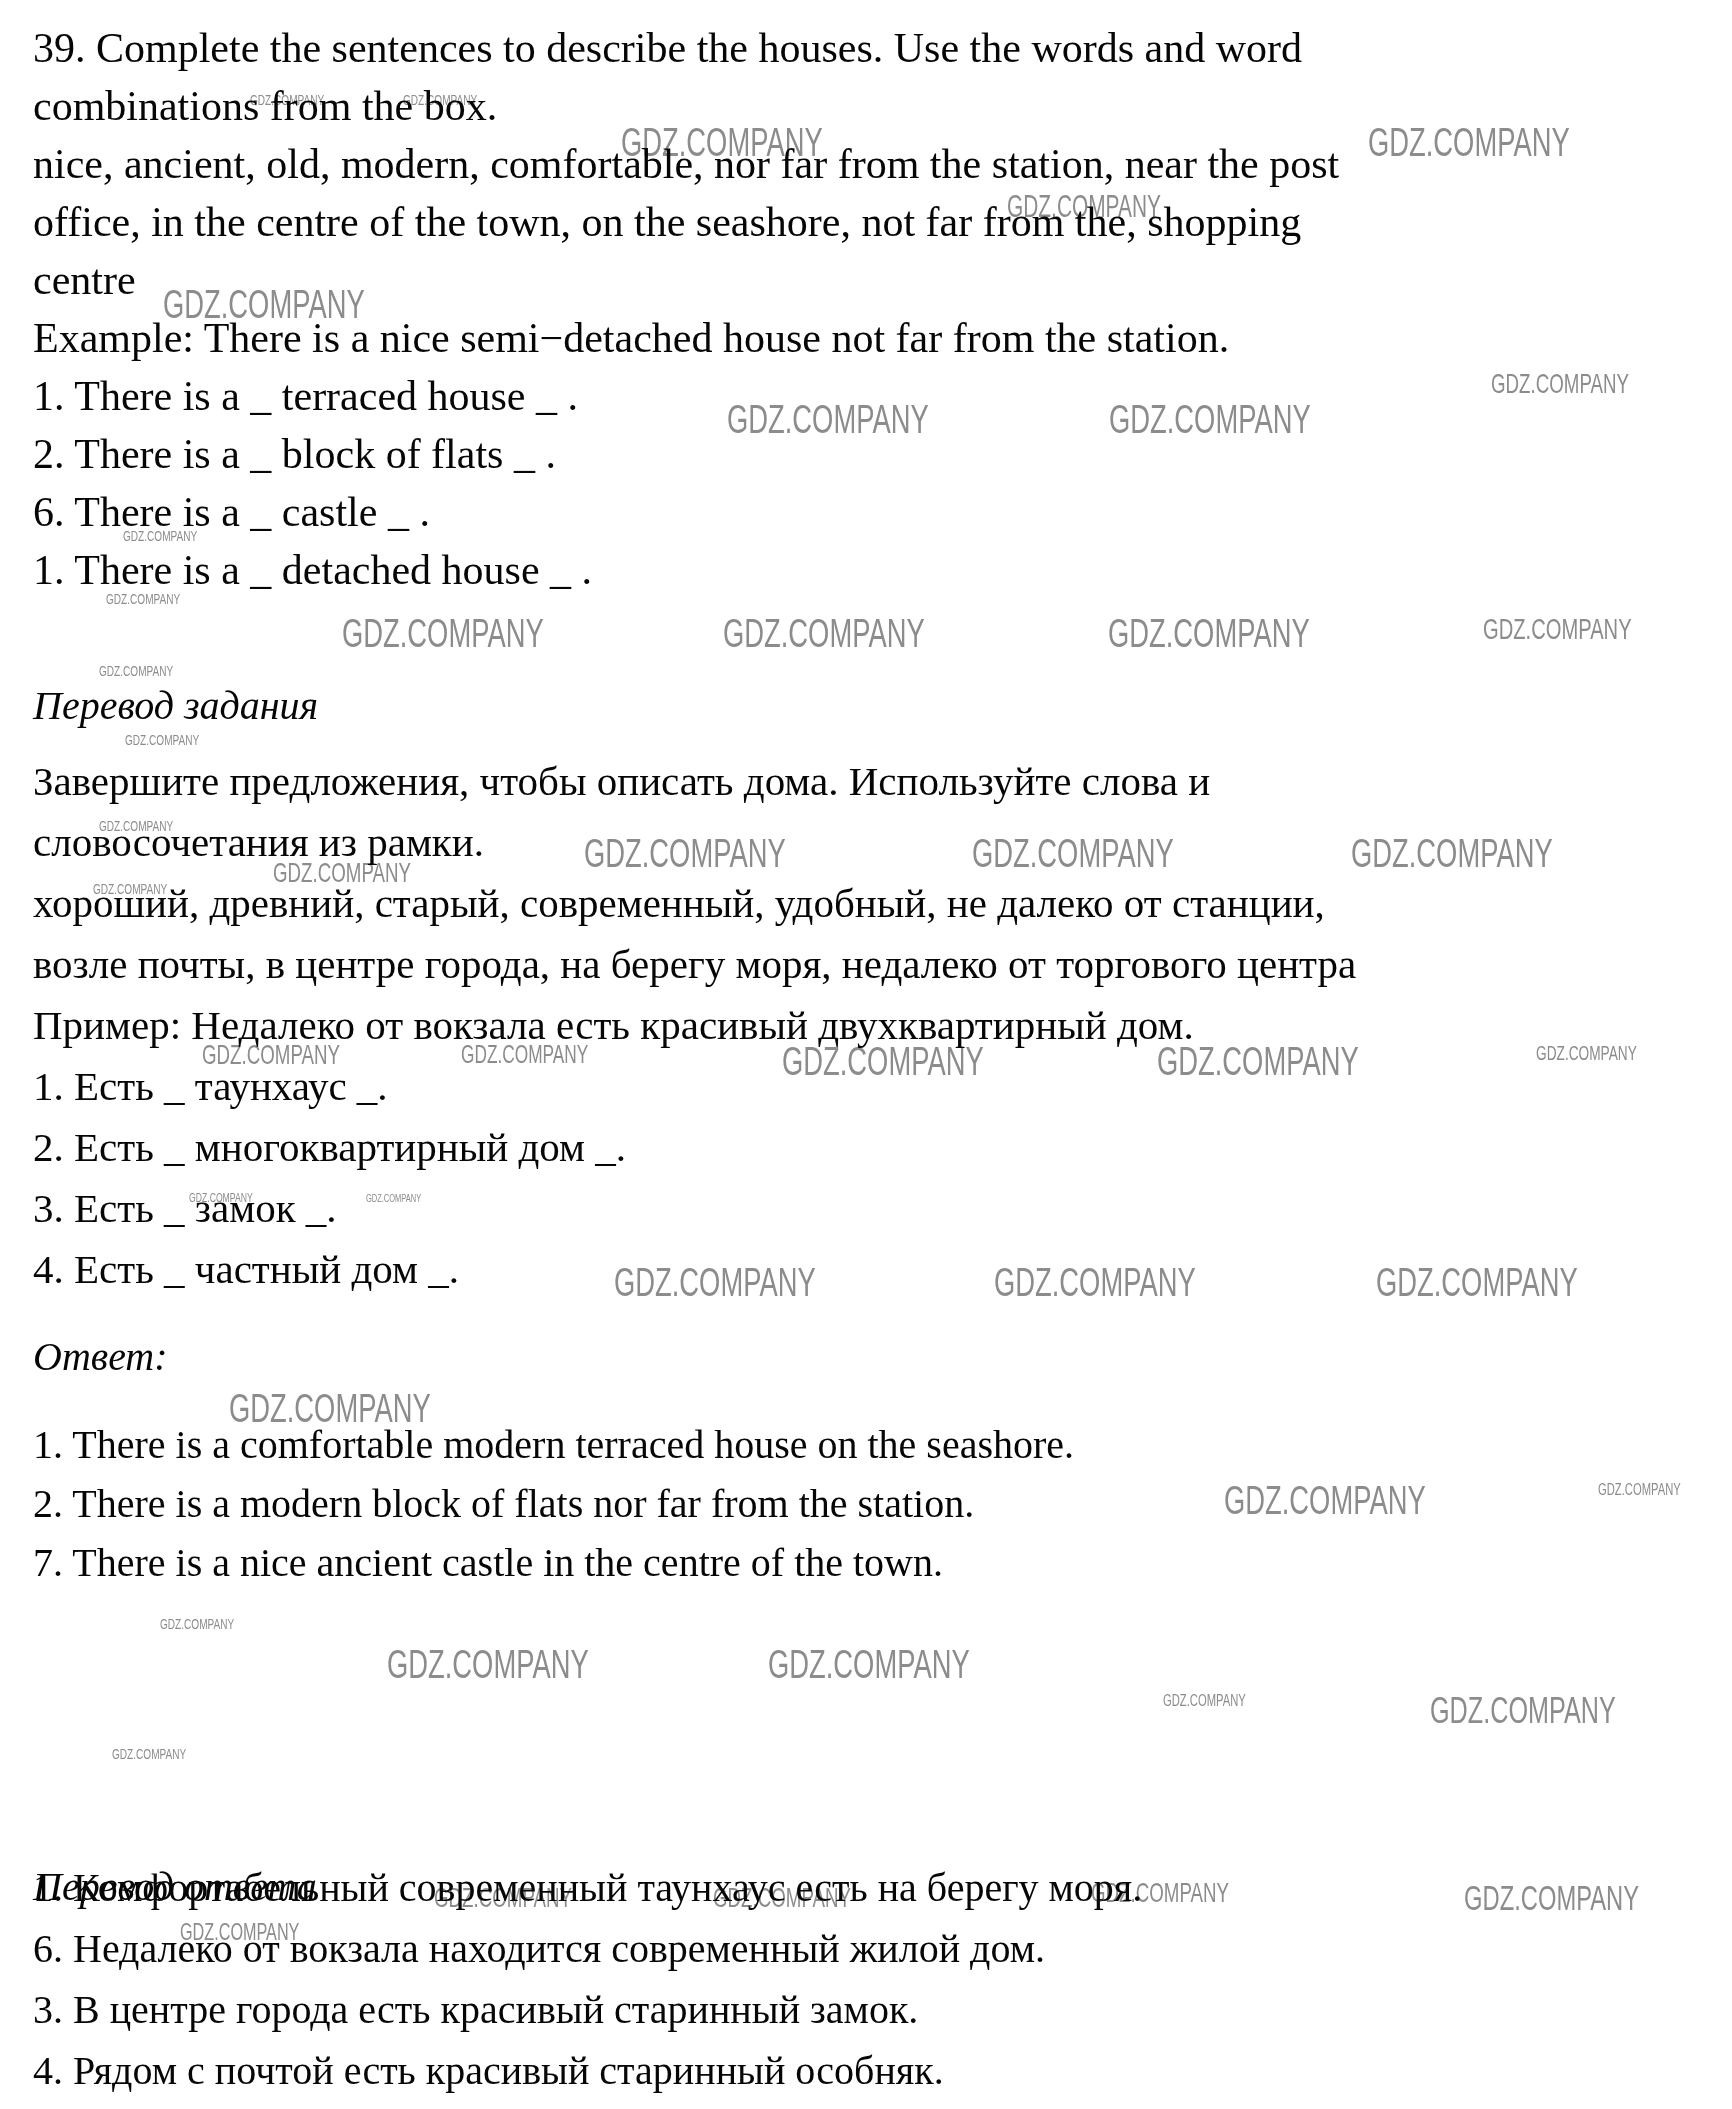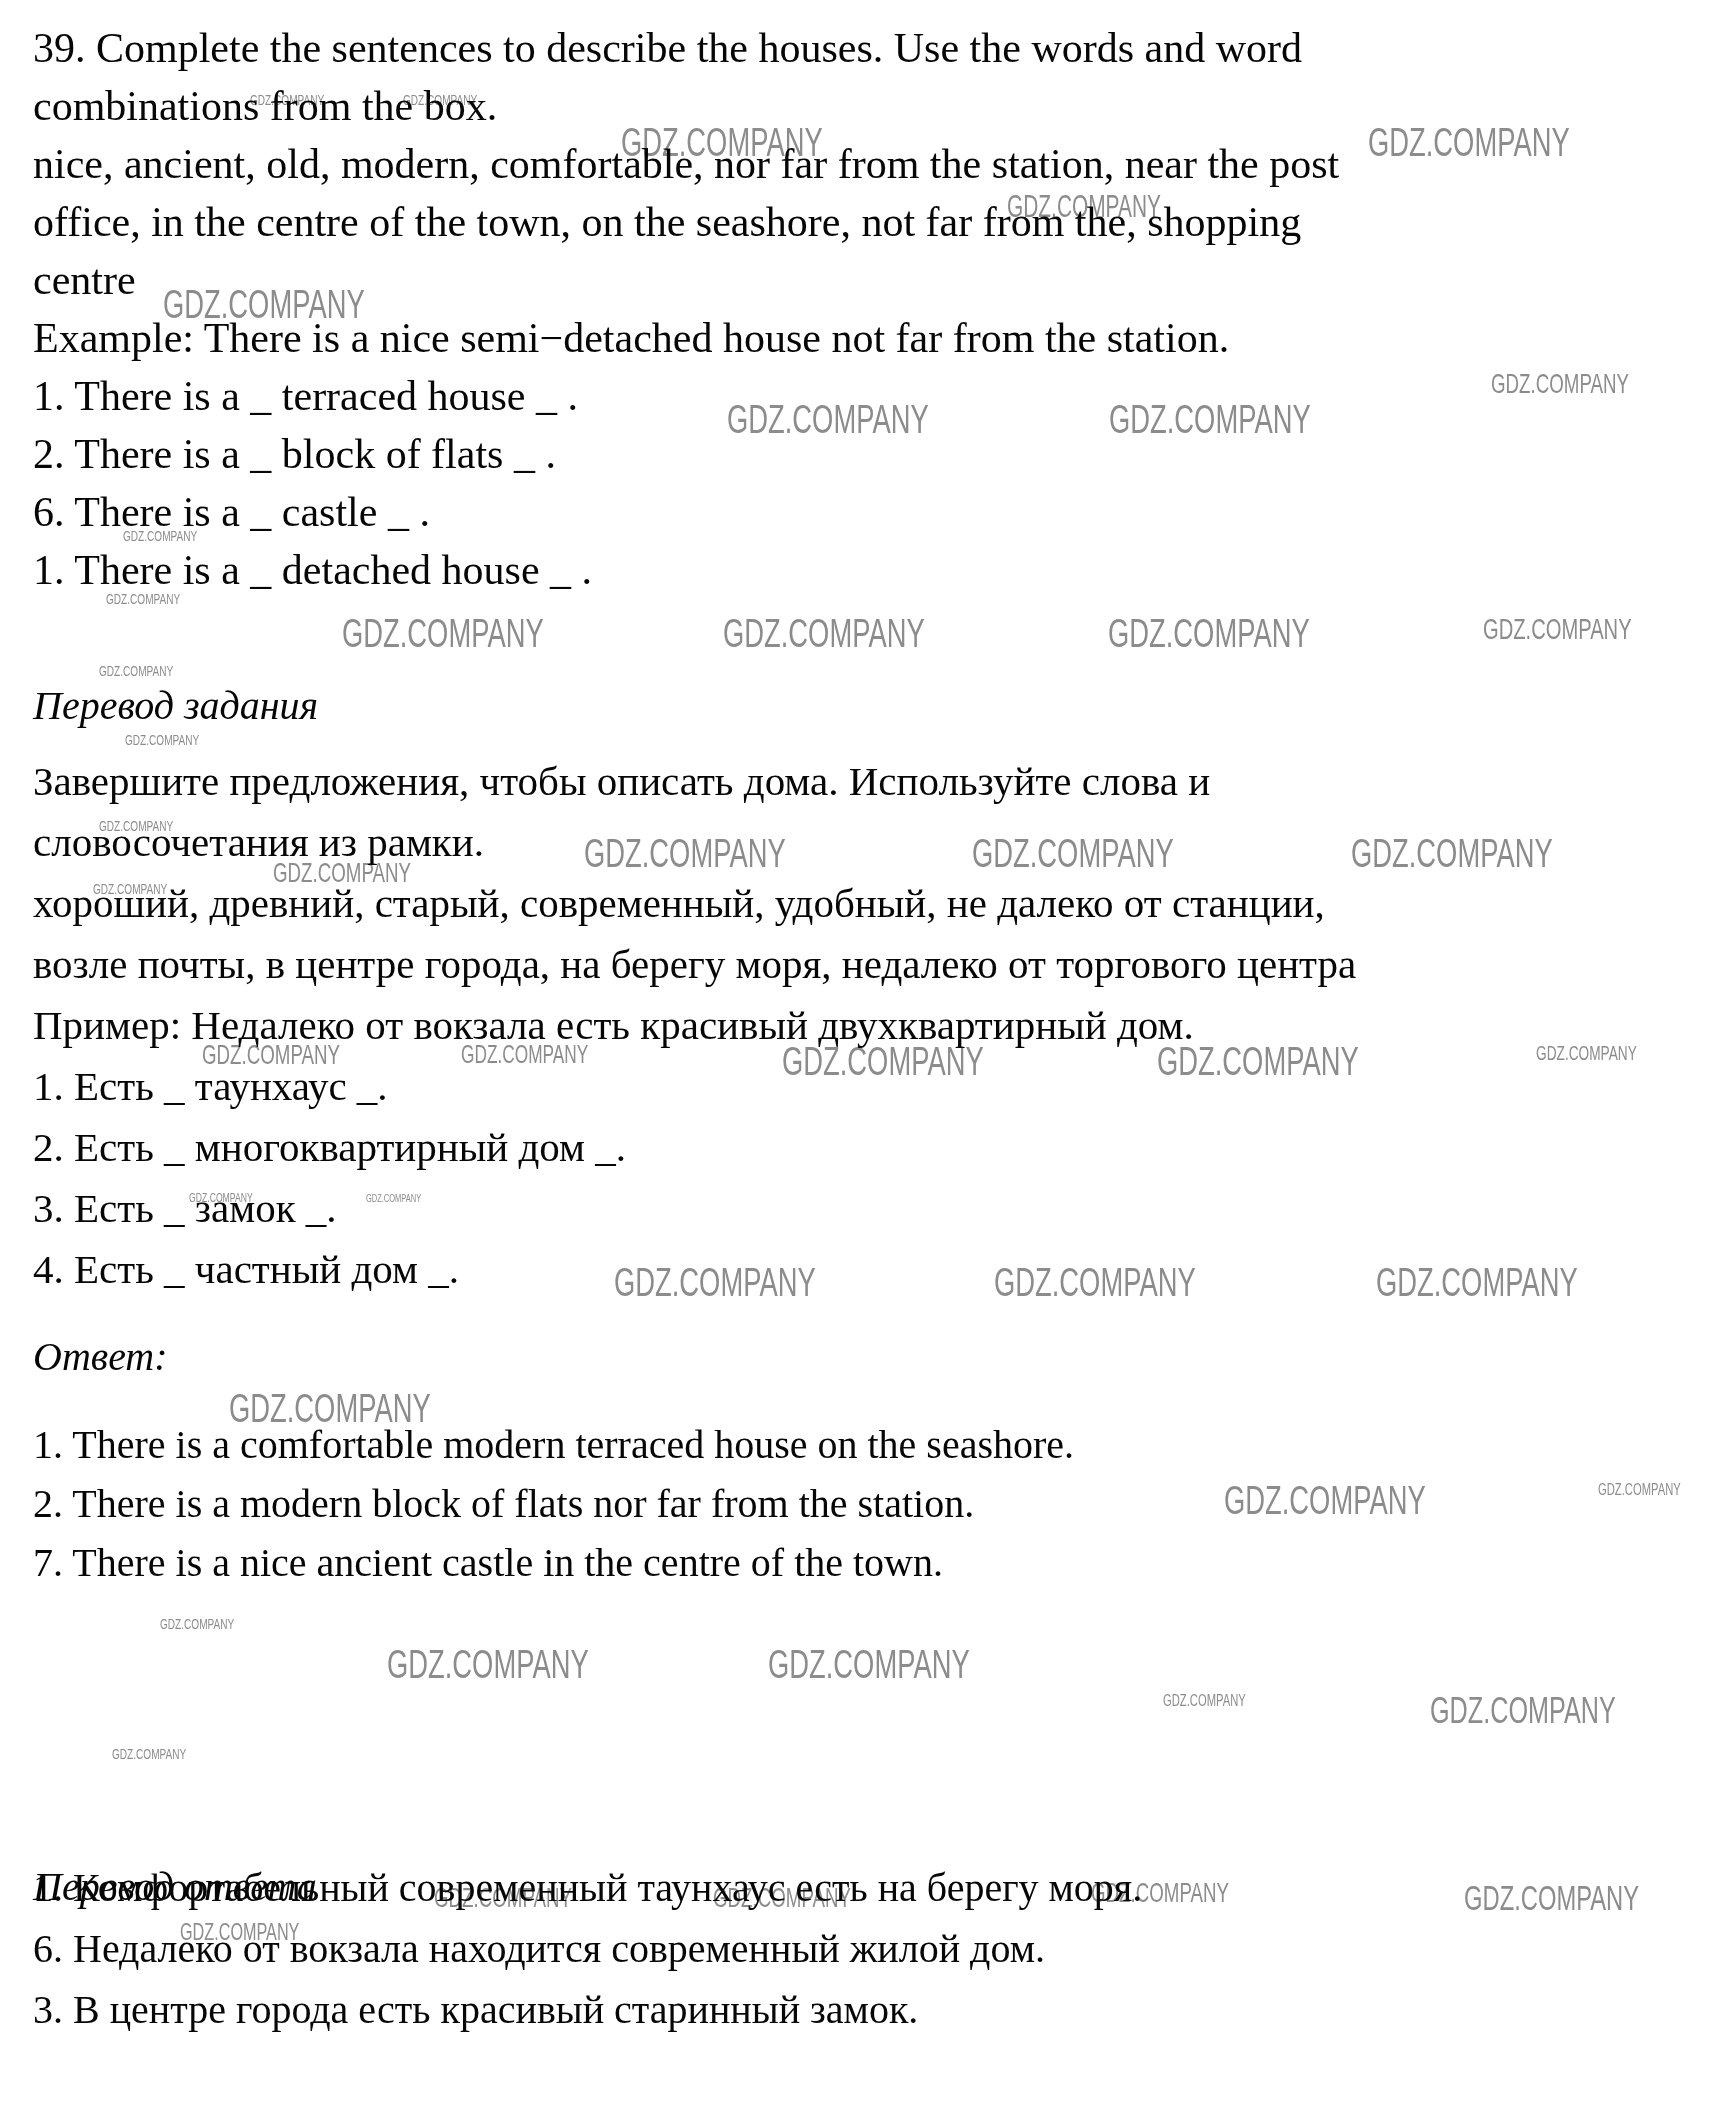--- a/index.html
+++ b/index.html
@@ -160,16 +160,17 @@
     <div class="line">2. There is a modern block of flats nor far from the station.</div>
     <div class="line">7. There is a nice ancient castle in the centre of the town.</div>
   </div>
 
   <div class="abs sect-heading" style="top:1863px">Перевод ответа</div>
 
   <div class="abs answer-tr-block">
     <div class="line">1. Комфортабельный современный таунхаус есть на берегу моря.</div>
     <div class="line">6. Недалеко от вокзала находится современный жилой дом.</div>
     <div class="line">3. В центре города есть красивый старинный замок.</div>
+    <div class="line">4. Рядом с почтой есть красивый старинный особняк.</div>
   </div>
 
 </div>
 
 
 </body></html>

